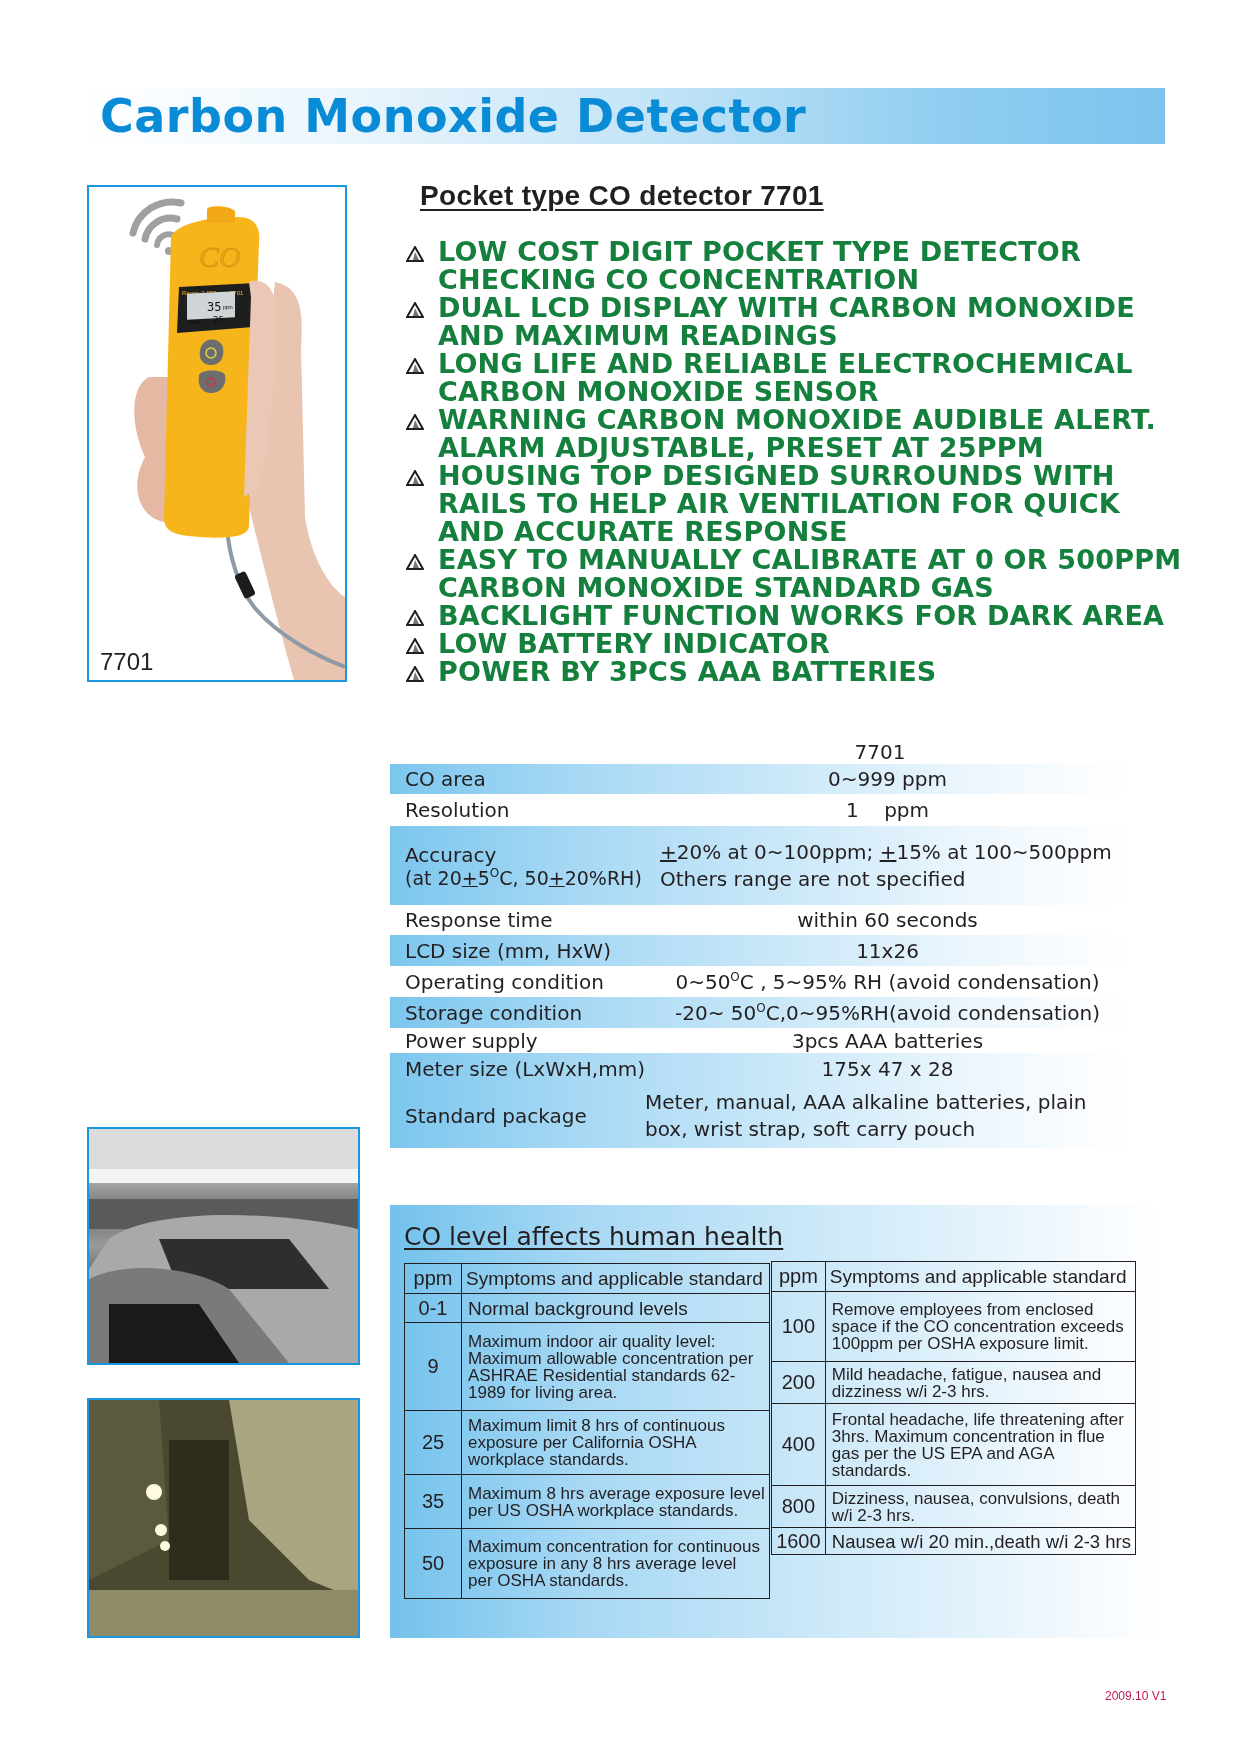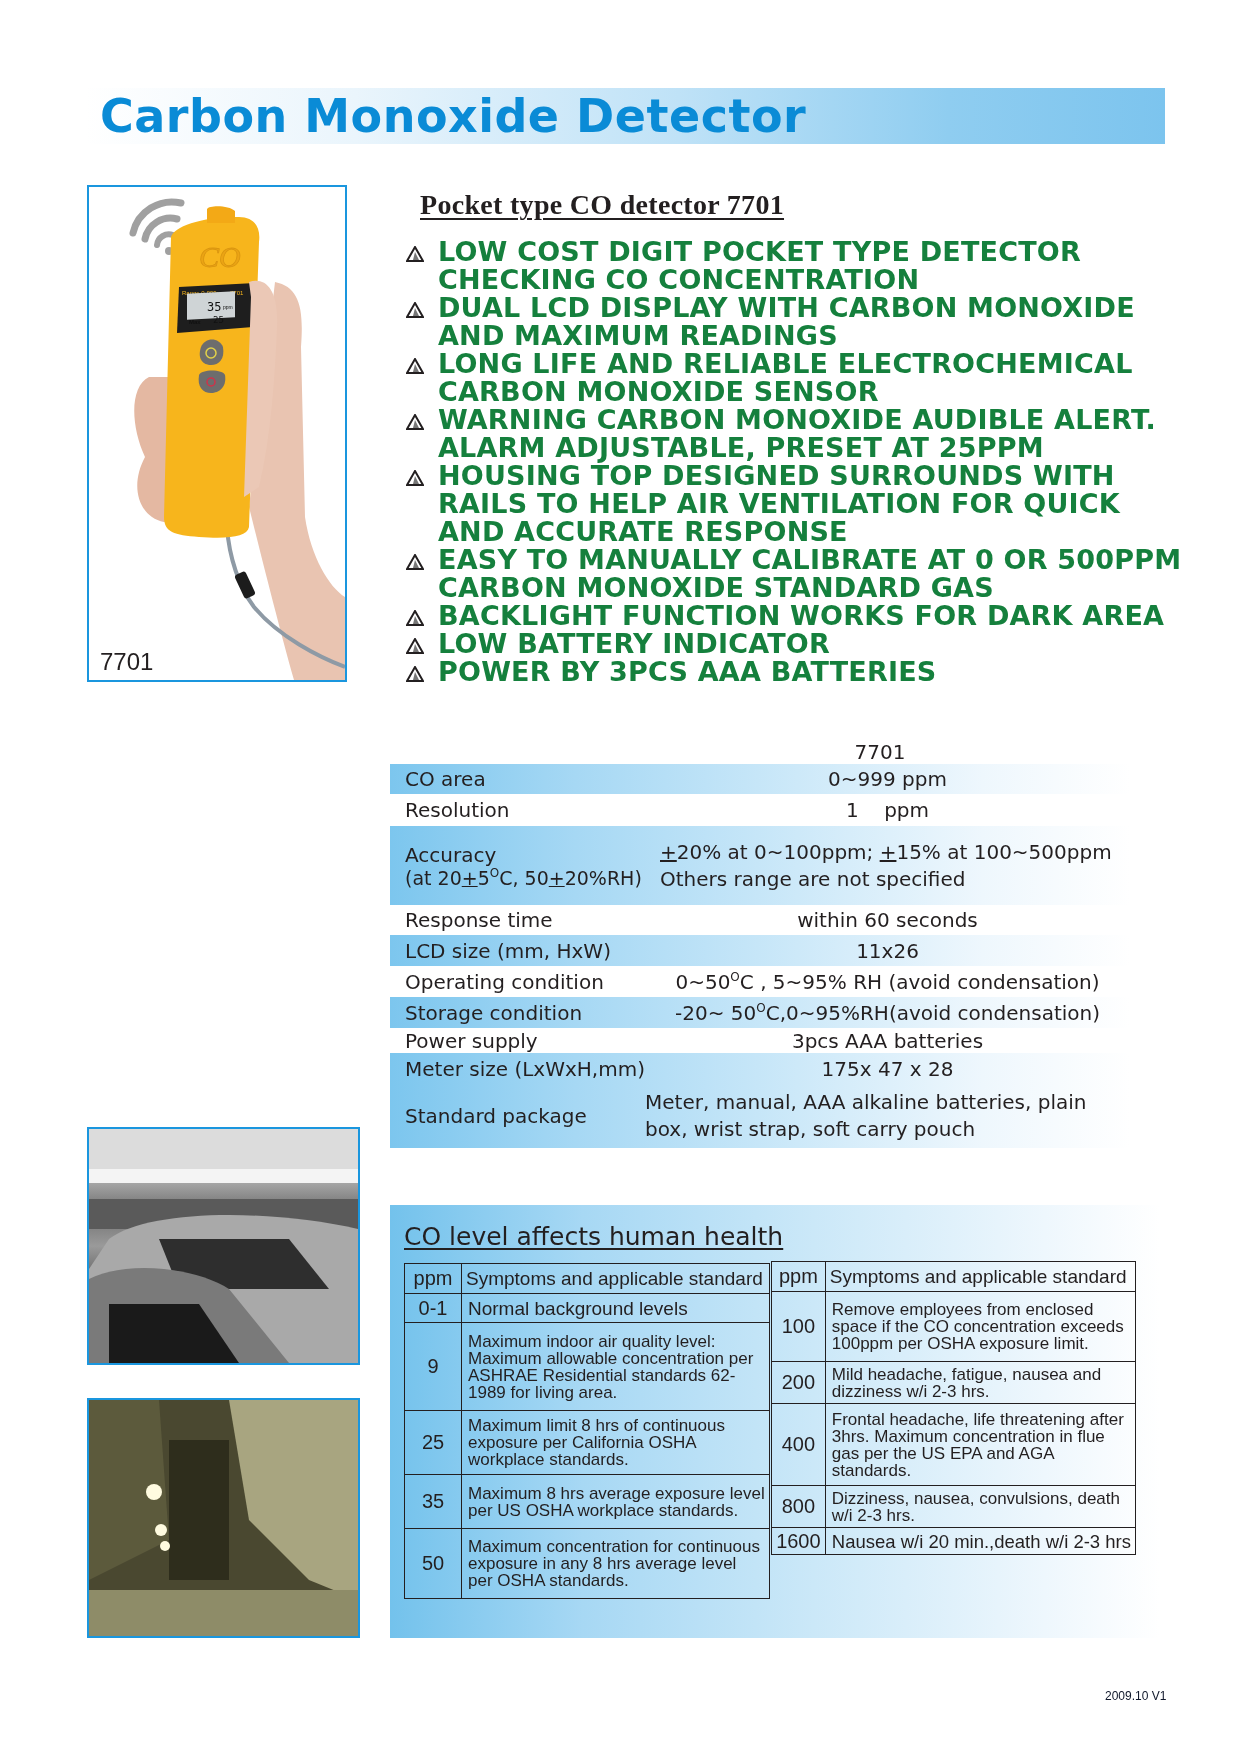--- a/index.html
+++ b/index.html
@@ -11,22 +11,22 @@
   .title-banner { left:85px; top:88px; width:1080px; height:56px;
     background:linear-gradient(90deg,#ffffff 0%,#eaf5fc 25%,#bfe2f7 55%,#8fcdf0 80%,#7cc4ee 100%); }
   .title-text { left:100px; top:88px; font-family:"DejaVu Sans", sans-serif; font-weight:bold;
     font-size:46px; line-height:56px; color:#0a8bd6; letter-spacing:0.5px; white-space:nowrap; }
 
   
   .photo-frame { left:87px; top:185px; width:260px; height:497px; border:2px solid #1a96de; box-sizing:border-box; background:#fff; overflow:hidden; }
   .model-label { left:100px; top:648px; font-size:24px; color:#231f20; }
 
   
-  .subtitle { left:420px; top:180px; font-family:Liberation Serif, serif; font-weight:bold; font-size:28px;
-    text-decoration:underline; text-underline-offset:4px; text-decoration-thickness:2px; white-space:nowrap; letter-spacing:0.3px;margin-top:9px; }
+  .subtitle { left:420px; top:180px; font-family:Liberation Sans, sans-serif; font-weight:bold; font-size:28px;
+    text-decoration:underline; text-underline-offset:4px; text-decoration-thickness:2px; white-space:nowrap; letter-spacing:0.3px; }
 
   
   .features { left:404px; top:238px; width:780px; margin:0; padding:0; list-style:none; }
   .features li { position:relative; padding-left:34px; font-family:"DejaVu Sans", sans-serif; font-weight:bold;
     font-size:27px; line-height:28px; letter-spacing:0.2px; color:#15803d; }
   .features li .bullet { position:absolute; left:2px; top:8px; width:18px; height:16px; }
 
   
   .spec-model { left:660px; top:740px; width:440px; text-align:center; font-family:"DejaVu Sans", sans-serif; font-size:20px; }
   .spec-table { left:390px; top:764px; width:740px; }
@@ -50,21 +50,21 @@
   .health-title { left:404px; top:1222px; font-family:"DejaVu Sans", sans-serif; font-size:25px;
     text-decoration:underline; text-underline-offset:3px; white-space:nowrap; }
   .htable { border-collapse:collapse; font-size:17px; line-height:17px; color:#231f20; }
   .htable td, .htable th { border:1.5px solid #231f20; padding:2px 4px; vertical-align:middle; }
   .htable th { font-weight:normal; font-size:19px; text-align:left; white-space:nowrap; }
   .htable td.ppm, .htable th.ppm { text-align:center; font-size:20px; width:48px; }
   .htable.left-t { left:404px; top:1263px; width:366px; }
   .htable.right-t { left:771px; top:1261px; width:365px; }
   .htable td.sym { padding-left:6px; }
 
-  .footer-version { left:1105px; top:1689px; font-size:12px; color:#0f172a; }
+  .footer-version { left:1105px; top:1689px; font-size:12px; color:#be185d; }
 </style>
 </head>
 <body>
 
 <div class="abs title-banner"></div>
 <div class="abs title-text">Carbon Monoxide Detector</div>
 
 <div class="abs photo-frame">
   <svg width="256" height="493" viewBox="0 0 256 493">
 

